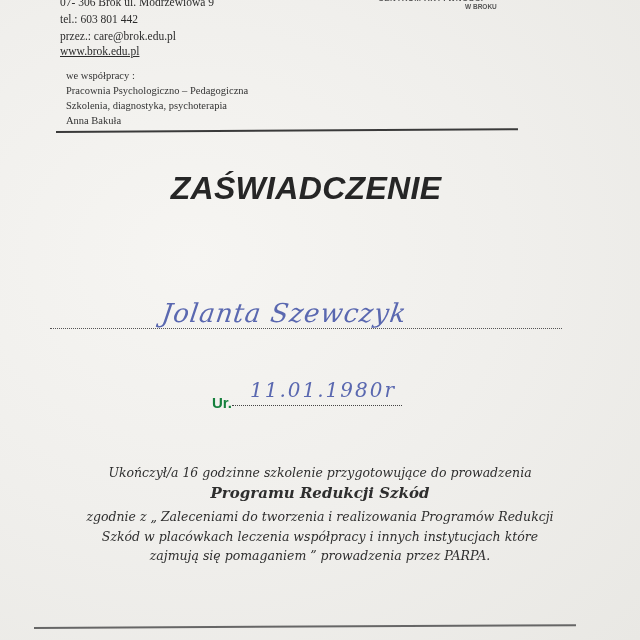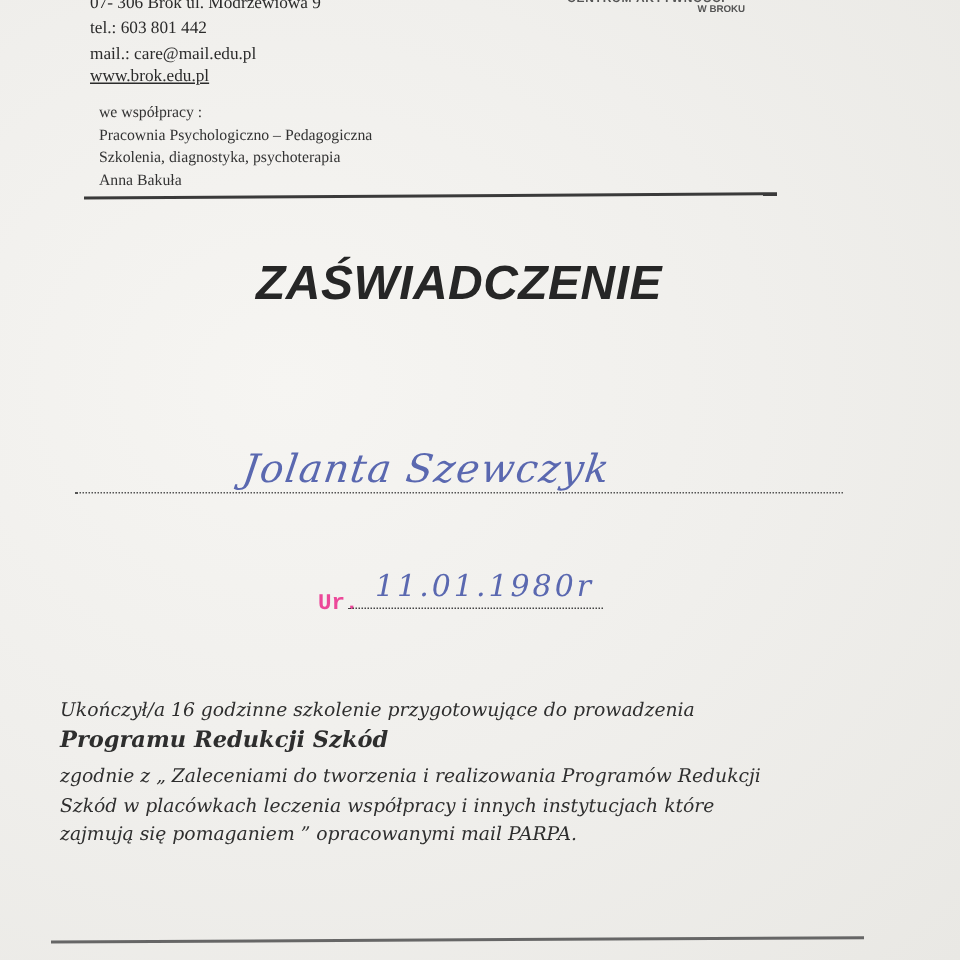--- a/index.html
+++ b/index.html
@@ -11,40 +11,40 @@
   .addr .link{text-decoration:underline;text-align:right;}
   .coop{left:66px;top:68px;font-size:10.5px;line-height:15px;color:#333;font-family:"Liberation Serif", serif;}
   .logo-top{left:378px;top:-6px;font-family:"Liberation Sans", sans-serif;font-weight:bold;font-size:8px;color:#555;letter-spacing:0.5px;}
   .logo-sub{left:465px;top:3px;font-family:"Liberation Sans", sans-serif;font-weight:bold;font-size:6.5px;color:#555;}
   .rule1{left:56px;top:131px;width:462px;height:2px;background:#3a3a3a;transform:rotate(-0.35deg);transform-origin:left;}
   .title{left:0;width:640px;top:170px;text-align:center;font-family:"Liberation Sans", sans-serif;font-weight:bold;font-style:italic;font-size:32px;color:#262626;letter-spacing:0.3px;padding-left:0px;}
   .title span{display:inline-block;margin-left:-28px;}
   .dots1{left:50px;top:328px;width:512px;border-bottom:1.5px dotted #555;}
   .hand{font-family:"DejaVu Serif", serif;font-style:italic;color:#5a68b0;}
   .name{left:162px;top:298px;font-size:26px;letter-spacing:1px;transform:skewX(-8deg);}
-  .ur-label{left:212px;top:394px;font-family:Liberation Mono, monospace;font-weight:bold;font-size:15px;color:#ec4899;}
+  .ur-label{left:212px;top:394px;font-family:Liberation Sans, sans-serif;font-weight:bold;font-size:15px;color:#15803d;}
   .dots2{left:232px;top:405px;width:170px;border-bottom:1.5px dotted #444;}
   .dob{left:250px;top:378px;font-size:20px;letter-spacing:2px;}
-  .body-text{left:40px;width:560px;font-family:"DejaVu Serif", serif;font-style:italic;color:#2e2e2e;font-size:12.5px;line-height:19px;}
+  .body-text{left:40px;width:560px;text-align:center;font-family:"DejaVu Serif", serif;font-style:italic;color:#2e2e2e;font-size:12.5px;line-height:19px;}
   .line-a{top:463px;}
   .line-b{top:484px;font-weight:bold;font-size:15px;}
   .line-c{top:507px;}
   .line-d{top:527px;}
   .line-e{top:546px;}
   .rule2{left:34px;top:627px;width:542px;height:1.5px;background:#666;transform:rotate(-0.3deg);transform-origin:left;}
 </style>
 </head>
 <body>
 
 <div class="abs logo-top">CENTRUM AKTYWNOŚCI</div>
 <div class="abs logo-sub">W BROKU</div>
 
 <div class="abs addr" style="top:-6px;">07- 306 Brok ul. Modrzewiowa 9</div>
 <div class="abs addr" style="top:11px;">tel.:  603 801 442</div>
-<div class="abs addr" style="top:28px;">mail.: care@mail.edu.pl</div>
+<div class="abs addr" style="top:28px;">przez.: care@brok.edu.pl</div>
 <div class="abs addr" style="top:43px;"><span class="link">www.brok.edu.pl</span></div>
 
 <div class="abs coop">
   <div>we współpracy :</div>
   <div>Pracownia Psychologiczno – Pedagogiczna</div>
   <div>Szkolenia, diagnostyka, psychoterapia</div>
   <div>Anna Bakuła</div>
 </div>
 
 <div class="abs rule1"></div>
@@ -55,15 +55,15 @@
 <div class="abs hand name">Jolanta  Szewczyk</div>
 
 <div class="abs ur-label">Ur.</div>
 <div class="abs dots2"></div>
 <div class="abs hand dob">11.01.1980r</div>
 
 <div class="abs body-text line-a">Ukończył/a 16 godzinne szkolenie przygotowujące do prowadzenia</div>
 <div class="abs body-text line-b">Programu Redukcji Szkód</div>
 <div class="abs body-text line-c">zgodnie z „ Zaleceniami do tworzenia i realizowania Programów Redukcji</div>
 <div class="abs body-text line-d">Szkód w placówkach leczenia współpracy i innych instytucjach które</div>
-<div class="abs body-text line-e">zajmują się pomaganiem ” opracowanymi mail PARPA.</div>
+<div class="abs body-text line-e">zajmują się pomaganiem ” prowadzenia przez PARPA.</div>
 
 <div class="abs rule2"></div>
 
 </body></html>

